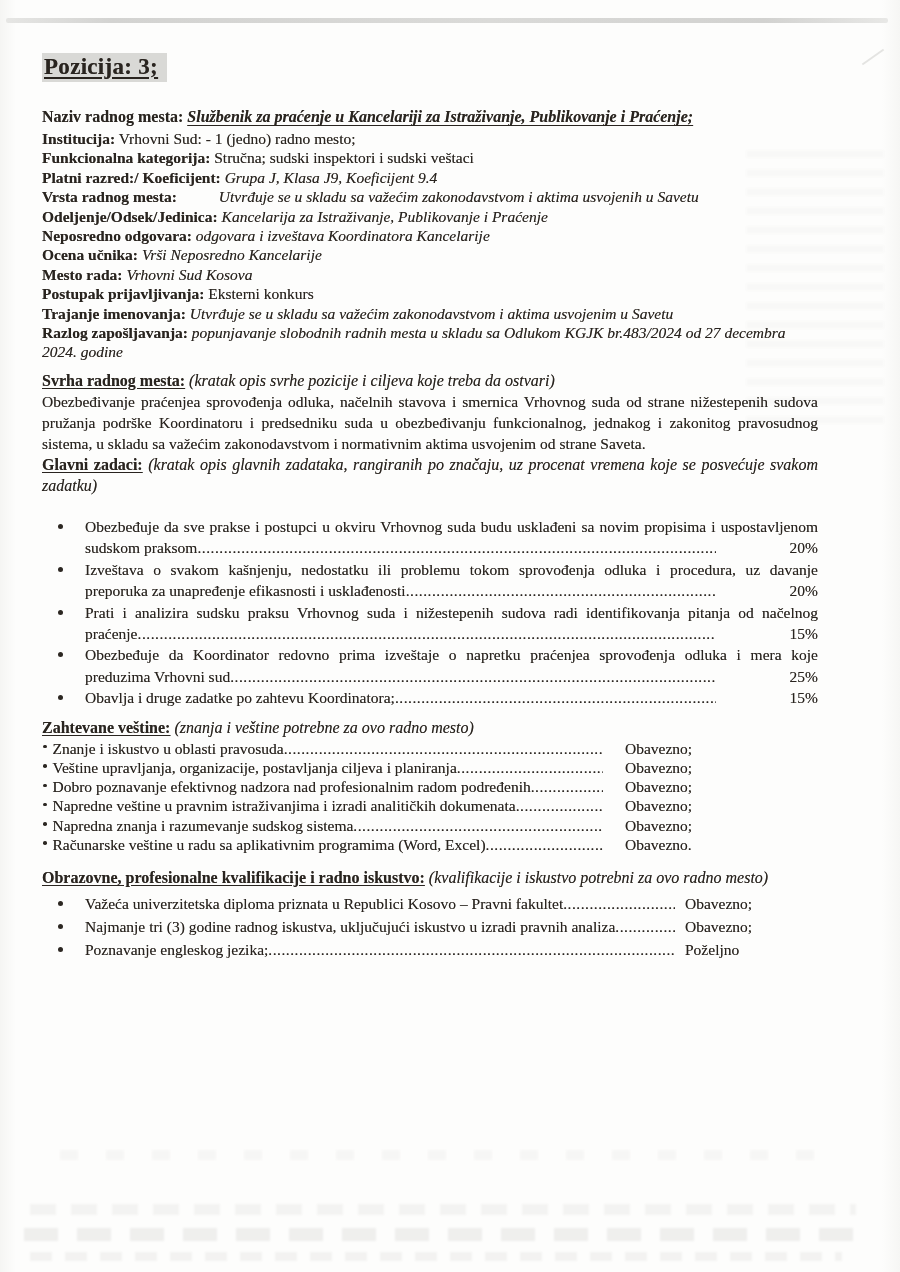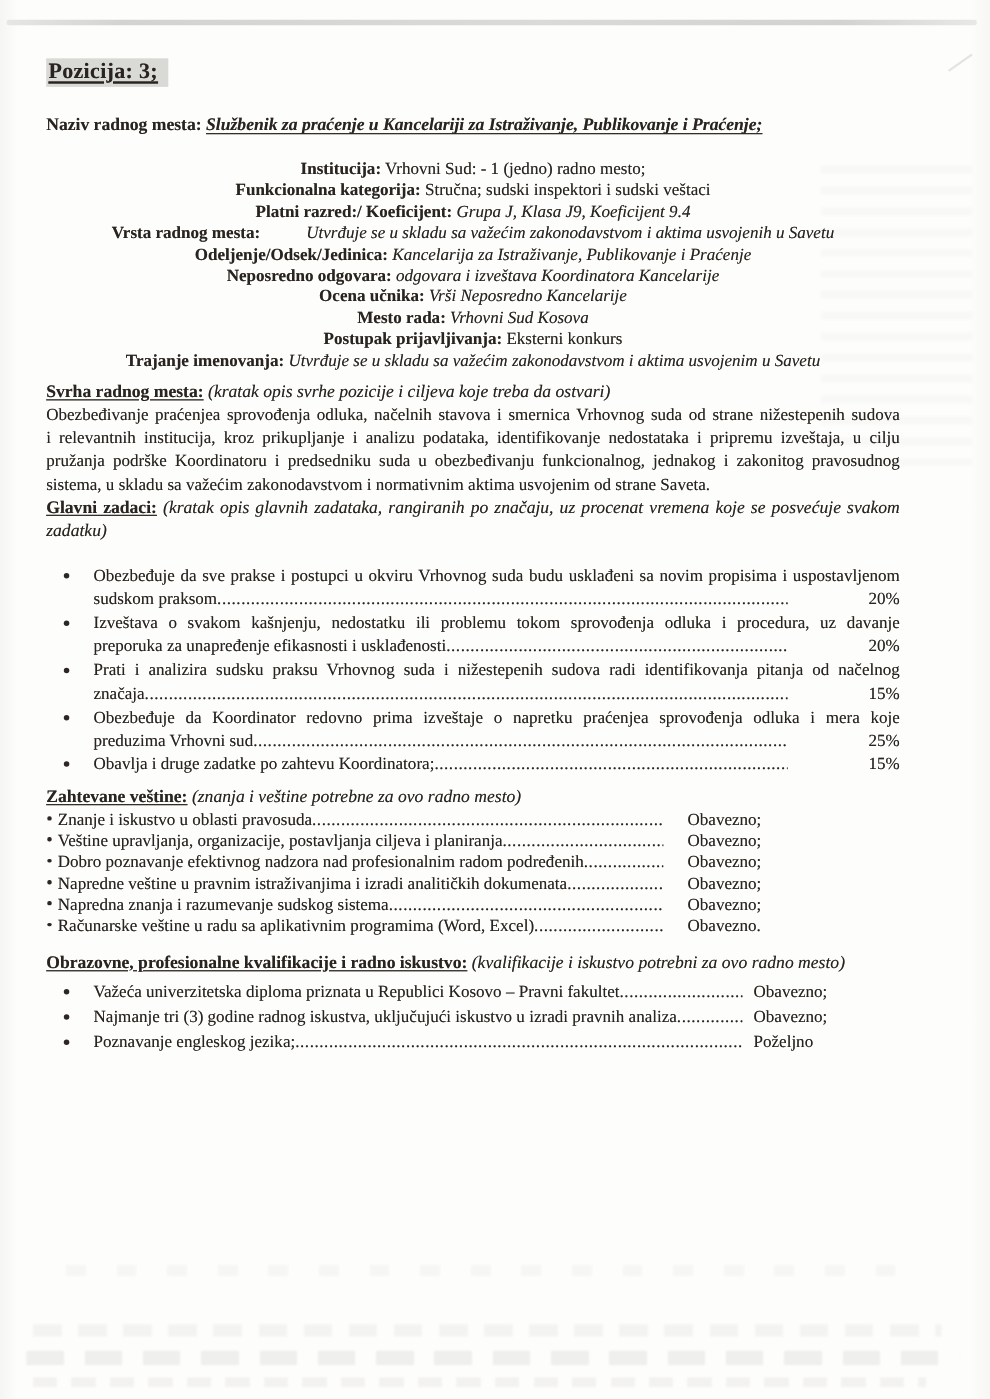--- a/index.html
+++ b/index.html
@@ -20,29 +20,29 @@
   .corner-mark{
     position:absolute;top:56px;right:14px;width:26px;height:2px;background:#e4e4e2;
     transform:rotate(-35deg);
   }
   .content{
     position:absolute;top:0;left:42px;width:776px;padding-top:53px;
     text-shadow:0 0 .4px rgba(45,40,35,.55);
   }
   
   .pozicija{
-    display:inline-block;font-size:20px;font-weight:bold;letter-spacing:.3px;
+    display:inline-block;font-size:23px;font-weight:bold;letter-spacing:.3px;
     background:#d9d9d6;padding:1px 9px 2px 2px;
     text-decoration:underline;text-decoration-thickness:2px;text-underline-offset:3px;font-family:Liberation Serif, serif;
   }
   .naziv{margin:24px 0 0;font-size:16px;line-height:22px;}
   .naziv .lbl{font-weight:bold;}
   .naziv .tval{font-weight:bold;font-style:italic;text-decoration:underline;text-underline-offset:3px;}
   
-  .details{margin-top:19px;font-size:15.5px;line-height:19.4px;text-align:center;}
+  .details{margin-top:1px;font-size:15.5px;line-height:19.4px;}
   .dlabel{font-weight:bold;}
   .dval.it{font-style:italic;}
   .dval.tab{margin-left:38px;}
   
   .sec-head{margin:0;font-size:16px;line-height:21px;text-align:justify;}
   .head-u{font-weight:bold;text-decoration:underline;text-underline-offset:2px;}
   .note{font-style:italic;}
   .purpose{margin-top:8px;}
   
   .jline{font-size:15.5px;line-height:21px;text-align:justify;text-align-last:justify;overflow:hidden;}
@@ -105,30 +105,30 @@
         <div class="drow"><span class="dlabel">Institucija:</span> <span class="dval">Vrhovni Sud: - 1 (jedno) radno mesto;</span></div>
         <div class="drow"><span class="dlabel">Funkcionalna kategorija:</span> <span class="dval">Stručna; sudski inspektori i sudski veštaci</span></div>
         <div class="drow"><span class="dlabel">Platni razred:/ Koeficijent:</span> <span class="dval it">Grupa J, Klasa J9, Koeficijent 9.4</span></div>
         <div class="drow"><span class="dlabel">Vrsta radnog mesta:</span> <span class="dval it tab">Utvrđuje se u skladu sa važećim zakonodavstvom i aktima usvojenih u Savetu</span></div>
         <div class="drow"><span class="dlabel">Odeljenje/Odsek/Jedinica:</span> <span class="dval it">Kancelarija za Istraživanje, Publikovanje i Praćenje</span></div>
         <div class="drow"><span class="dlabel">Neposredno odgovara:</span> <span class="dval it">odgovara i izveštava Koordinatora Kancelarije</span></div>
         <div class="drow"><span class="dlabel">Ocena učnika:</span> <span class="dval it">Vrši Neposredno Kancelarije</span></div>
         <div class="drow"><span class="dlabel">Mesto rada:</span> <span class="dval it">Vrhovni Sud Kosova</span></div>
         <div class="drow"><span class="dlabel">Postupak prijavljivanja:</span> <span class="dval">Eksterni konkurs</span></div>
         <div class="drow"><span class="dlabel">Trajanje imenovanja:</span> <span class="dval it">Utvrđuje se u skladu sa važećim zakonodavstvom i aktima usvojenim u Savetu</span></div>
+        <div class="drow"><span class="dlabel">Razlog zapošljavanja:</span> <span class="dval it">popunjavanje slobodnih radnih mesta u skladu sa Odlukom KGJK br.483/2024 od 27 decembra 2024. godine</span></div>
       </div>
 
     <div class="purpose">
       <p class="sec-head">
         <span class="head-u">Svrha radnog mesta:</span>
         <span class="note">(kratak opis svrhe pozicije i ciljeva koje treba da ostvari)</span>
       </p>
       <div id="purpose-body">
           <div class="jline">Obezbeđivanje praćenjea sprovođenja odluka, načelnih stavova i smernica Vrhovnog suda od strane nižestepenih sudova</div>
-          <div class="jline">i relevantnih institucija, kroz prikupljanje i analizu podataka, identifikovanje nedostataka i pripremu izveštaja, u cilju</div>
           <div class="jline">pružanja podrške Koordinatoru i predsedniku suda u obezbeđivanju funkcionalnog, jednakog i zakonitog pravosudnog</div>
           <div class="jline last">sistema, u skladu sa važećim zakonodavstvom i normativnim aktima usvojenim od strane Saveta.</div>
         </div>
       <p class="sec-head">
         <span class="head-u">Glavni zadaci:</span>
         <span class="note">(kratak opis glavnih zadataka, rangiranih po značaju, uz procenat vremena koje se posvećuje svakom zadatku)</span>
       </p>
       <ul class="tasklist" id="tasks">
           <li class="task">
             <span class="bdot"></span>
@@ -145,21 +145,21 @@
             <div class="lastline">
               <span class="ltext">preporuka za unapređenje efikasnosti i usklađenosti</span>
               <span class="dots">....................................................................................................................................................................................................................................................................</span>
               <span class="pct">20%</span>
             </div>
           </li>
           <li class="task">
             <span class="bdot"></span>
             <div class="jline">Prati i analizira sudsku praksu Vrhovnog suda i nižestepenih sudova radi identifikovanja pitanja od načelnog</div>
             <div class="lastline">
-              <span class="ltext">značaja</span>
+              <span class="ltext">praćenje</span>
               <span class="dots">....................................................................................................................................................................................................................................................................</span>
               <span class="pct">15%</span>
             </div>
           </li>
           <li class="task">
             <span class="bdot"></span>
             <div class="jline">Obezbeđuje da Koordinator redovno prima izveštaje o napretku praćenjea sprovođenja odluka i mera koje</div>
             <div class="lastline">
               <span class="ltext">preduzima Vrhovni sud</span>
               <span class="dots">....................................................................................................................................................................................................................................................................</span>

